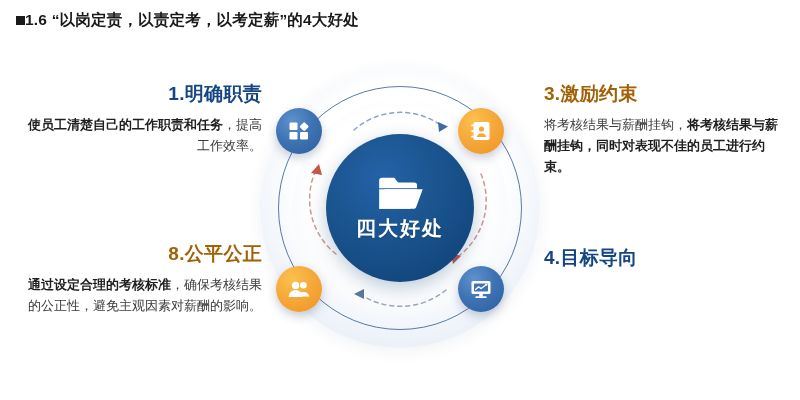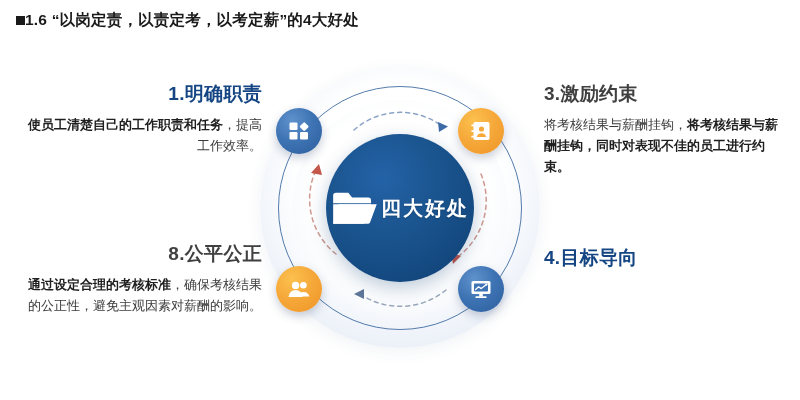--- a/index.html
+++ b/index.html
@@ -60,21 +60,21 @@
 
   .block-heading {
     font-size: 19px;
     font-weight: bold;
     letter-spacing: .3px;
     margin: 0 0 9px 0;
     line-height: 1.1;
     white-space: nowrap;
   }
   .heading-navy   { color: #154683; }
-  .heading-orange { color: #404040; }
+  .heading-orange { color: #a16207; }
 
   .block-body {
     font-size: 13px;
     line-height: 1.62;
     color: #3a3a3a;
     margin: 0;
   }
   .block.left .block-body  { text-align: right; }
   .block.right .block-body { text-align: left; }
   .em { font-weight: bold; color: #1f1f1f; }
@@ -119,20 +119,21 @@
   }
 
   .center-circle {
     position: absolute;
     left: 76px; top: 76px;
     width: 148px; height: 148px;
     border-radius: 50%;
     background: radial-gradient(circle at 38% 30%, #2462a8 0%, #1b558f 40%, #0e3f74 100%);
     box-shadow: 0 6px 18px rgba(14,63,116,.28);
     display: flex;
+    flex-direction: column;
     align-items: center;
     justify-content: center;
     gap: 4px;
   }
   .center-label {
     color: #ffffff;
     font-size: 20px;
     font-weight: bold;
     letter-spacing: 2px;
     text-shadow: 0 1px 2px rgba(0,0,0,.18);

